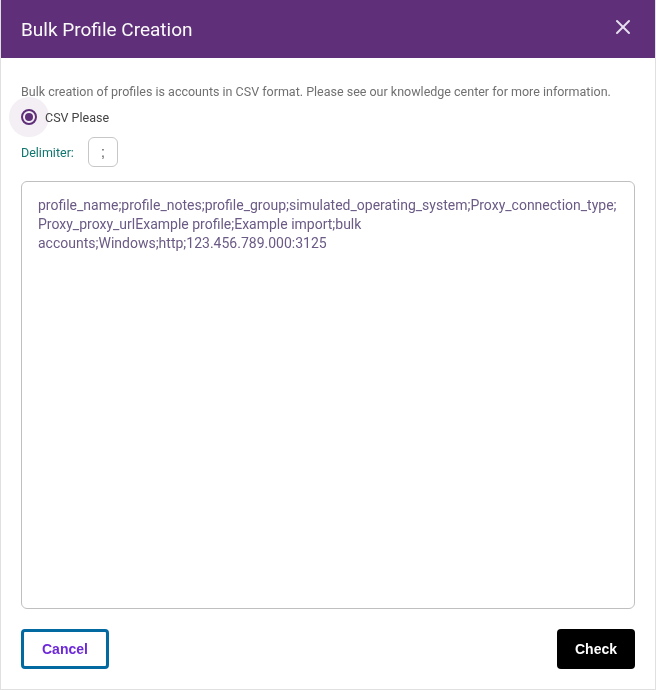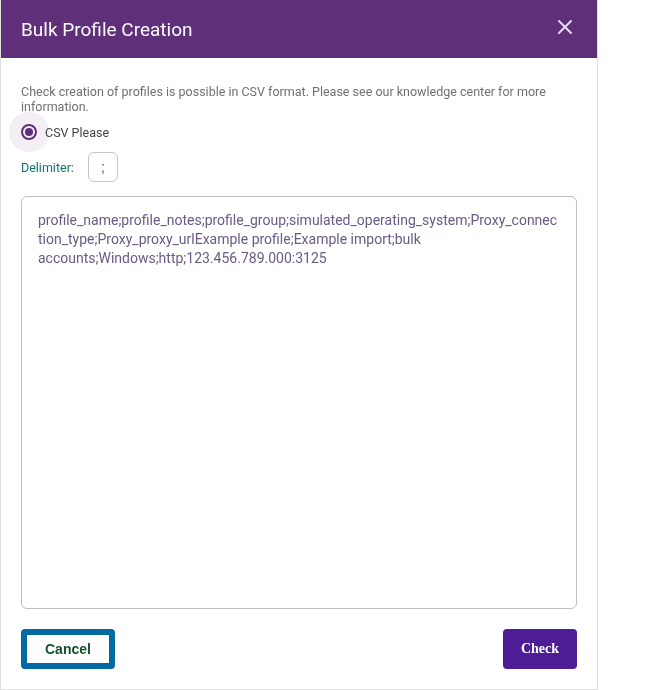--- a/index.html
+++ b/index.html
@@ -4,21 +4,21 @@
 <style>
   * { box-sizing: border-box; }
   html, body {
     margin: 0; padding: 0;
     width: 656px; height: 690px;
     font-family: -apple-system, BlinkMacSystemFont, "Segoe UI", Roboto, Arial, sans-serif;
     background: #ffffff;
     color: #333;
   }
   .dialog {
-    width: 598px; height: 690px;
+    width: 656px; height: 690px;
     display: flex; flex-direction: column;
     border: 1px solid #e0e0e0;
     border-top: none;
   }
   .header {
     background: #602f79;
     color: #fafafa;
     height: 58px;
     display: flex;
     align-items: center;
@@ -127,49 +127,48 @@
     height: 40px;
     padding: 0 18px;
     border-radius: 4px;
     font-size: 14px;
     font-weight: 600;
     cursor: pointer;
     display: flex; align-items: center; justify-content: center;
   }
   .btn-cancel {
     background: #ffffff;
-    color: #14532d;
-    border: 6px solid #0369a1;
+    color: #6d28d9;
+    border: 3px solid #0369a1;
   }
   .btn-primary {
-    background: #4c1d95;
+    background: #000000;
     color: #ffffff;
     border: none;
-    font-family: Liberation Serif, serif;
   }
 </style>
 </head>
 <body>
 
 <div class="dialog">
 
   <div class="header">
     <div class="header-title">Bulk Profile Creation</div>
     <div class="close-btn">
       <span>
         <svg viewBox="0 0 16 16" fill="none" stroke-width="2" stroke-linecap="round">
           <line x1="2" y1="2" x2="14" y2="14"></line>
           <line x1="14" y1="2" x2="2" y2="14"></line>
         </svg>
       </span>
     </div>
   </div>
 
   <div class="body">
-    <div class="intro">Check creation of profiles is possible in CSV format. Please see our knowledge center for more information.</div>
+    <div class="intro">Bulk creation of profiles is accounts in CSV format. Please see our knowledge center for more information.</div>
 
     <div class="radio-row">
       <div class="radio-ripple"></div>
       <div class="radio">
         <div class="dot"></div>
       </div>
       <span class="radio-label">CSV Please</span>
     </div>
 
     <div class="delim-row">

